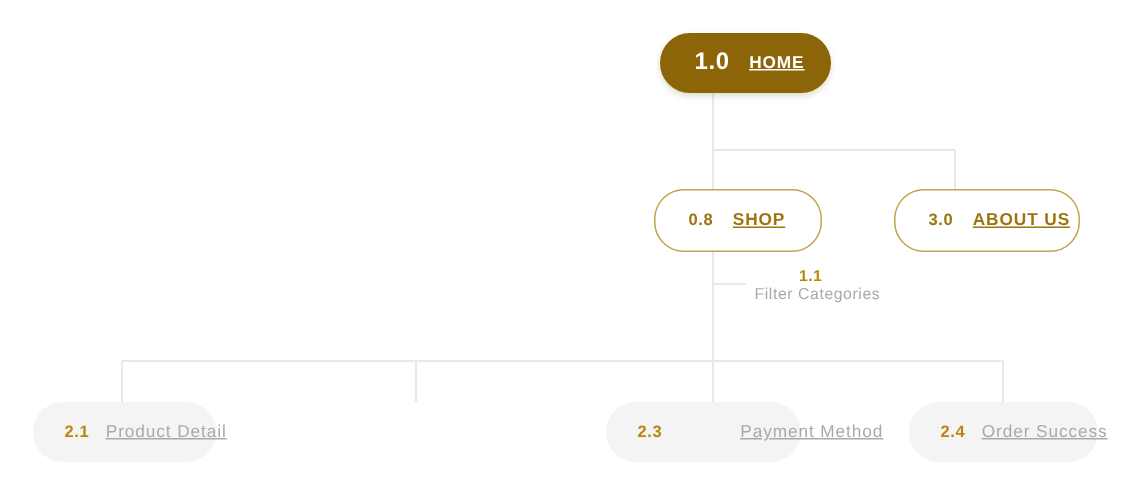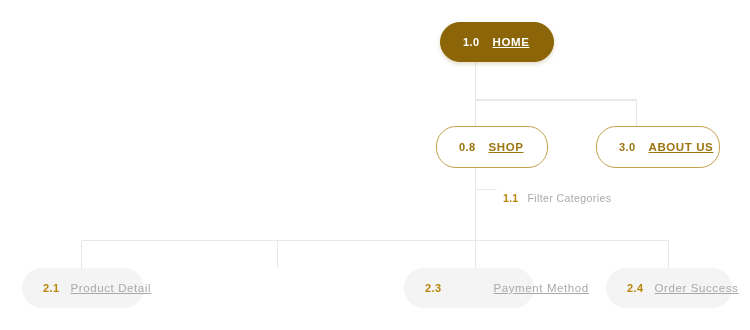--- a/index.html
+++ b/index.html
@@ -45,21 +45,21 @@
 
   
   .node--filled {
     background: #8c6508;
     border: 1px solid #8c6508;
     box-shadow: 0 2px 4px rgba(120, 90, 10, 0.22);
     padding-left: 22px;
   }
   .node--filled .num {
     color: #ffffff;
-    font-size: 11px;
+    font-size: 16px;
     margin-right: 13px;
   }
   .node--filled .label {
     color: #ffffff;
     font-size: 11.5px;
     font-weight: bold;
   }
 
   
   .node--outline {
@@ -153,21 +153,21 @@
   <div class="node node--outline" style="left:436px; top:126px; width:112px; height:42px;">
     <span class="num">0.8</span>
     <span class="label">SHOP</span>
   </div>
 
   <div class="node node--outline" style="left:596px; top:126px; width:124px; height:42px;">
     <span class="num">3.0</span>
     <span class="label">ABOUT US</span>
   </div>
 
-  <div class="subitem" style="left:503px; top:192px;">
+  <div class="subitem" style="left:503px; top:178px;flex-direction:column;">
     <span class="num">1.1</span>
     <span class="label">Filter Categories</span>
   </div>
 
   <div class="node node--soft" style="left:22px; top:268px; width:122px; height:40px;">
     <span class="num">2.1</span>
     <span class="label">Product Detail</span>
   </div>
 
 

